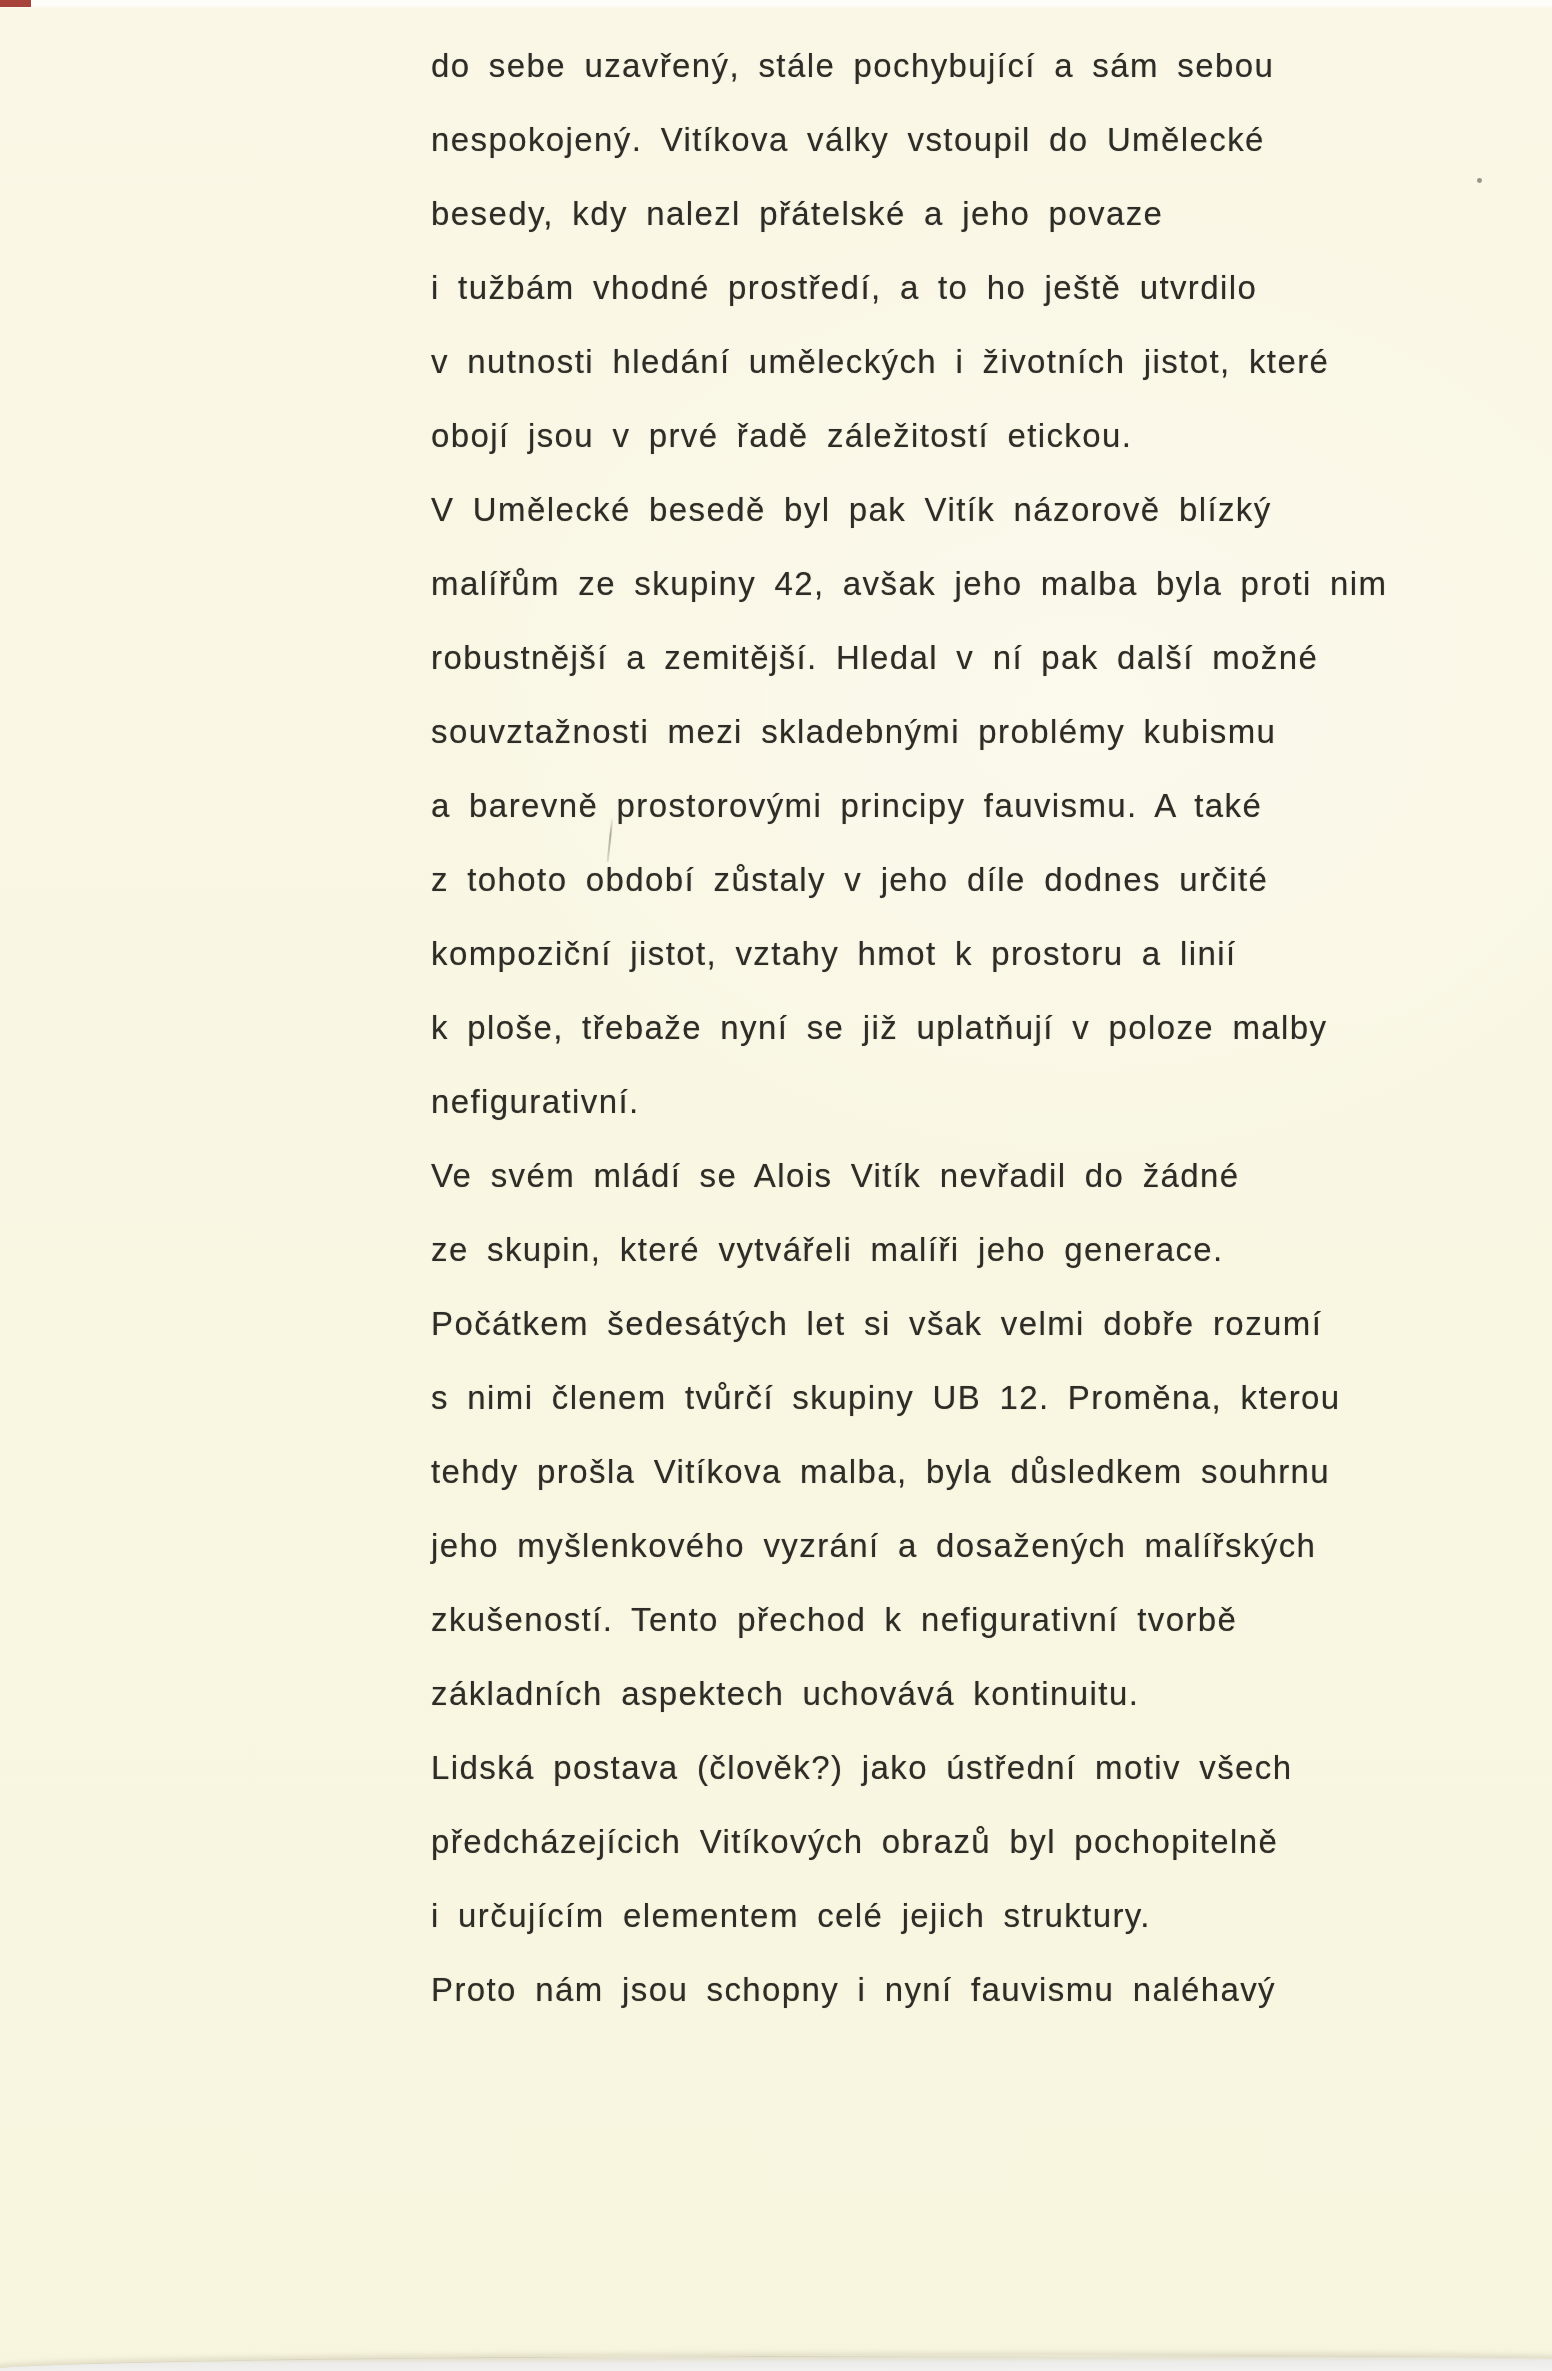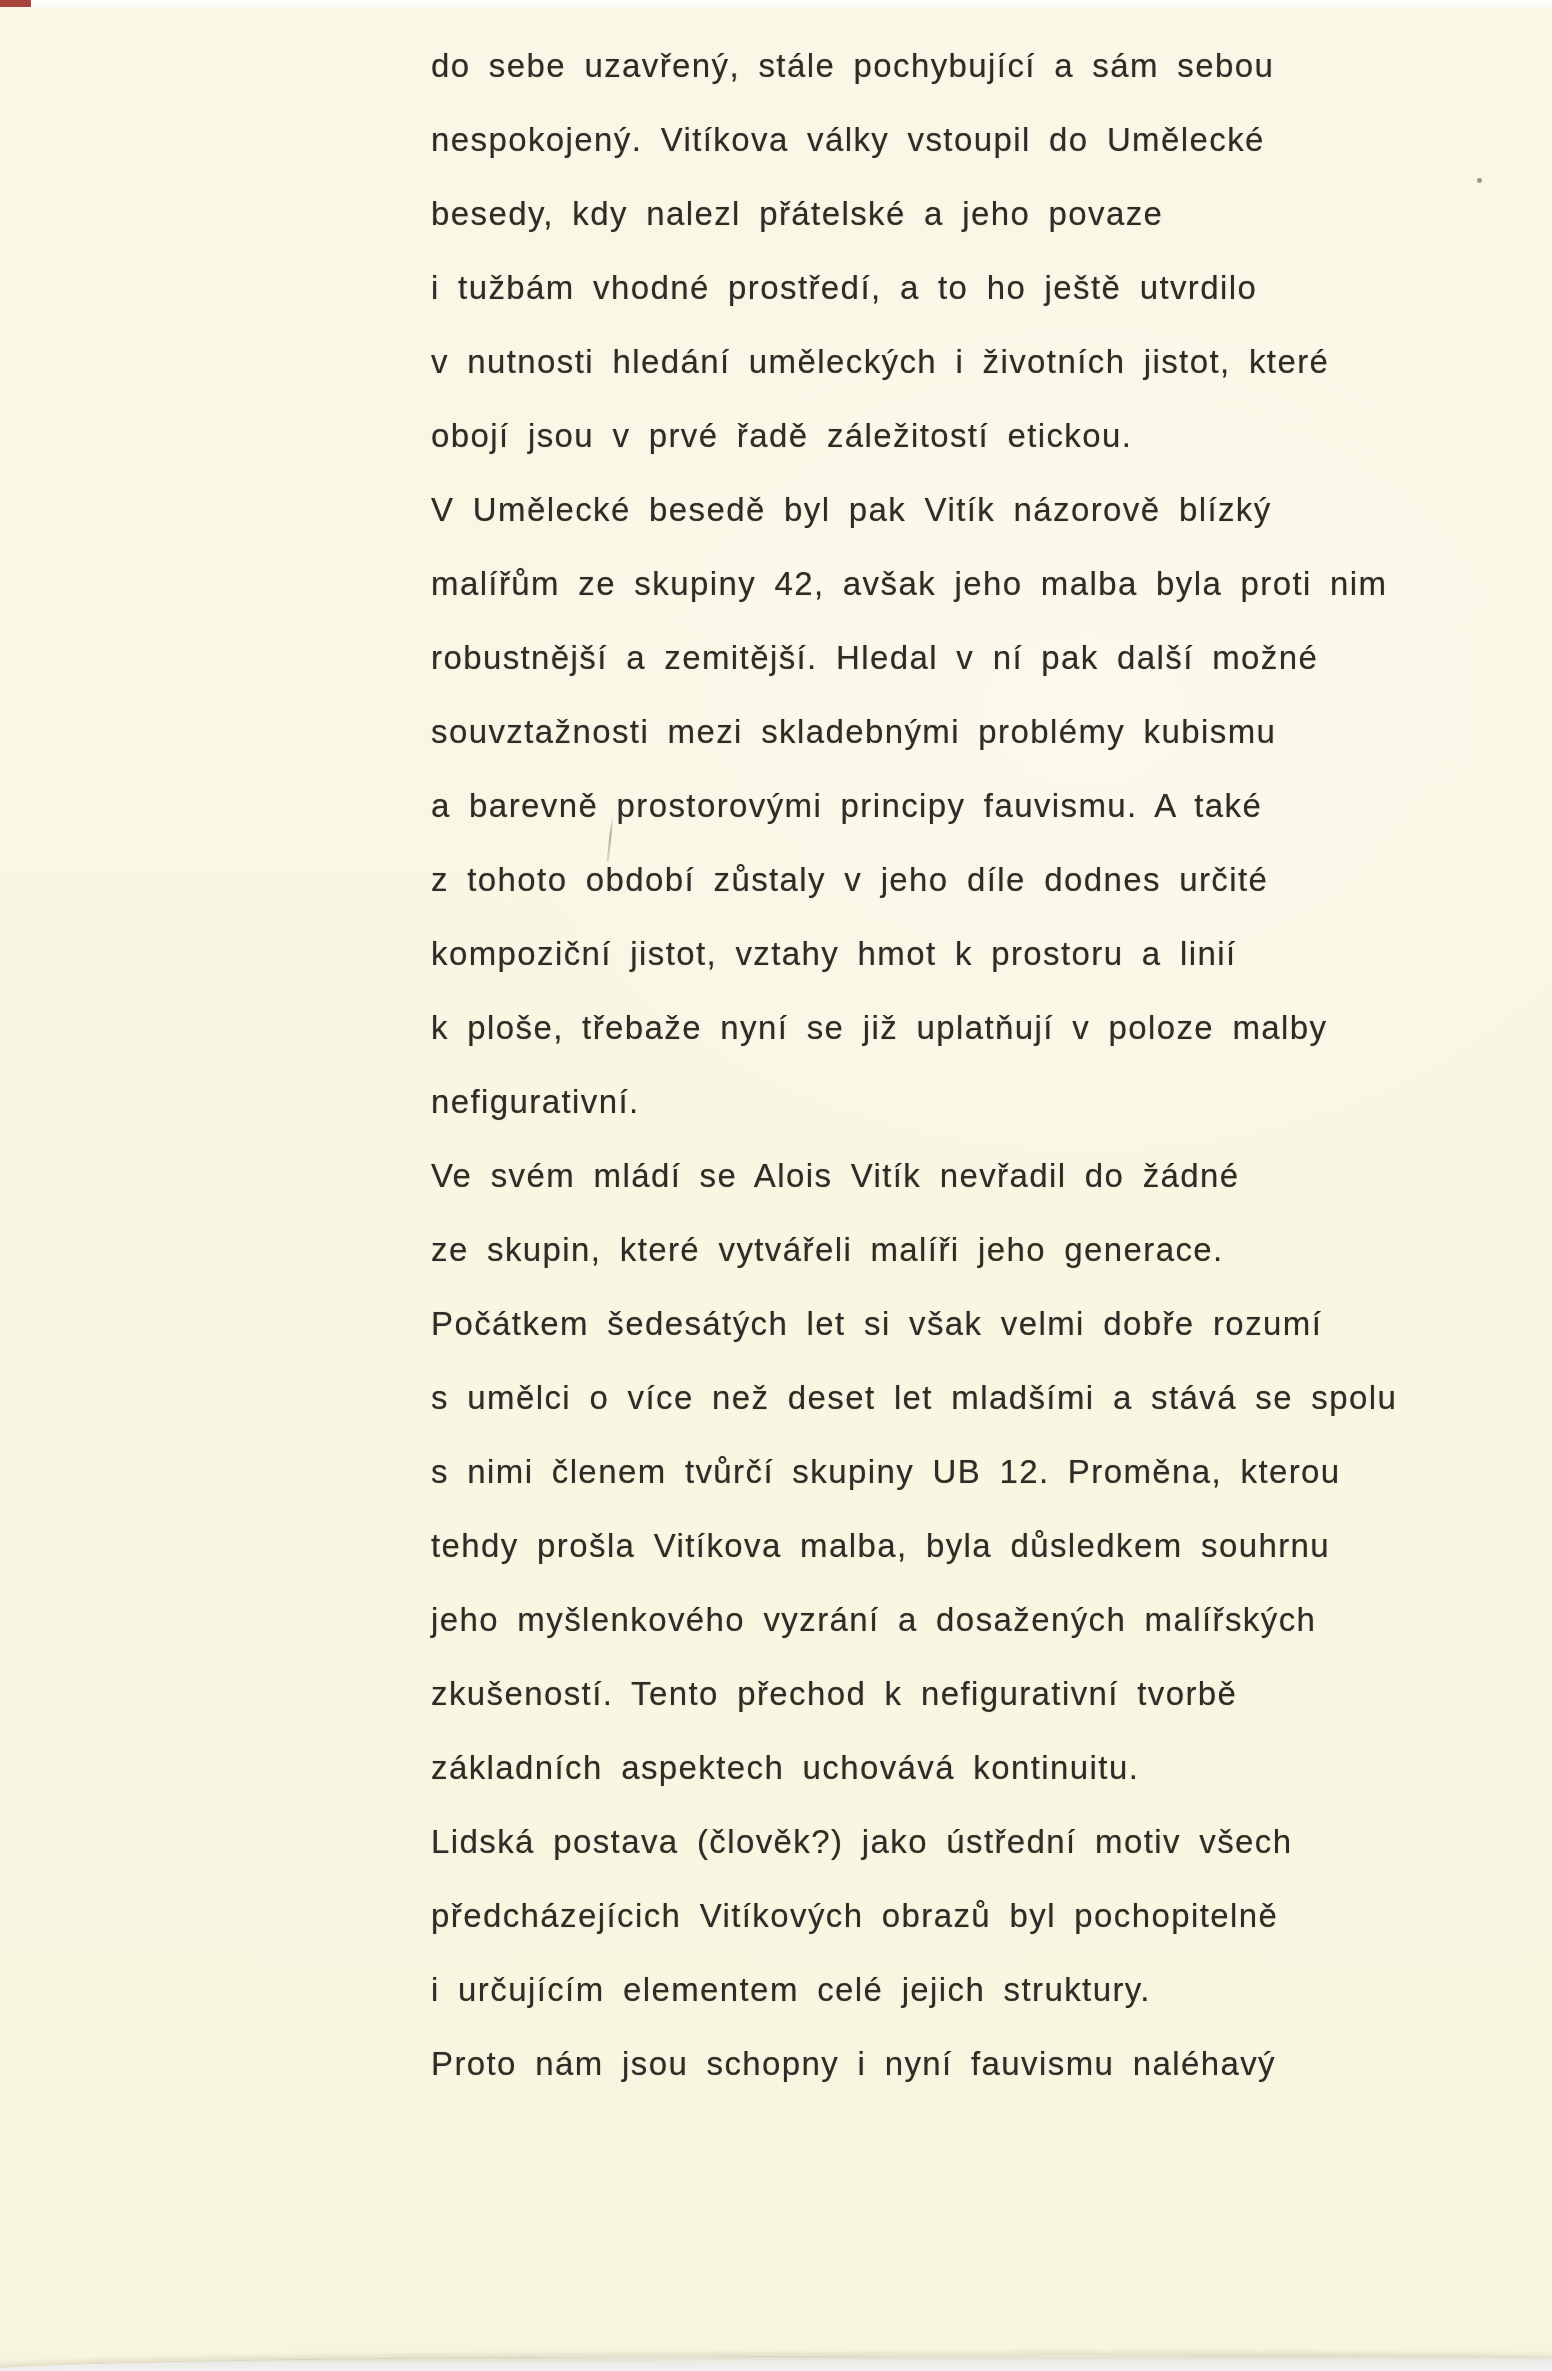--- a/index.html
+++ b/index.html
@@ -89,21 +89,20 @@
       <p class="line">robustnější a zemitější. Hledal v ní pak další možné</p>
       <p class="line">souvztažnosti mezi skladebnými problémy kubismu</p>
       <p class="line">a barevně prostorovými principy fauvismu. A také</p>
       <p class="line">z tohoto období zůstaly v jeho díle dodnes určité</p>
       <p class="line">kompoziční jistot, vztahy hmot k prostoru a linií</p>
       <p class="line">k ploše, třebaže nyní se již uplatňují v poloze malby</p>
       <p class="line">nefigurativní.</p>
       <p class="line">Ve svém mládí se Alois Vitík nevřadil do žádné</p>
       <p class="line">ze skupin, které vytvářeli malíři jeho generace.</p>
       <p class="line">Počátkem šedesátých let si však velmi dobře rozumí</p>
-      <p class="line">s umělci o více než deset let mladšími a stává se spolu</p>
       <p class="line">s nimi členem tvůrčí skupiny UB 12. Proměna, kterou</p>
       <p class="line">tehdy prošla Vitíkova malba, byla důsledkem souhrnu</p>
       <p class="line">jeho myšlenkového vyzrání a dosažených malířských</p>
       <p class="line">zkušeností. Tento přechod k nefigurativní tvorbě</p>
       <p class="line">základních aspektech uchovává kontinuitu.</p>
       <p class="line">Lidská postava (člověk?) jako ústřední motiv všech</p>
       <p class="line">předcházejícich Vitíkových obrazů byl pochopitelně</p>
       <p class="line">i určujícím elementem celé jejich struktury.</p>
       <p class="line">Proto nám jsou schopny i nyní fauvismu naléhavý</p>
     </div>

